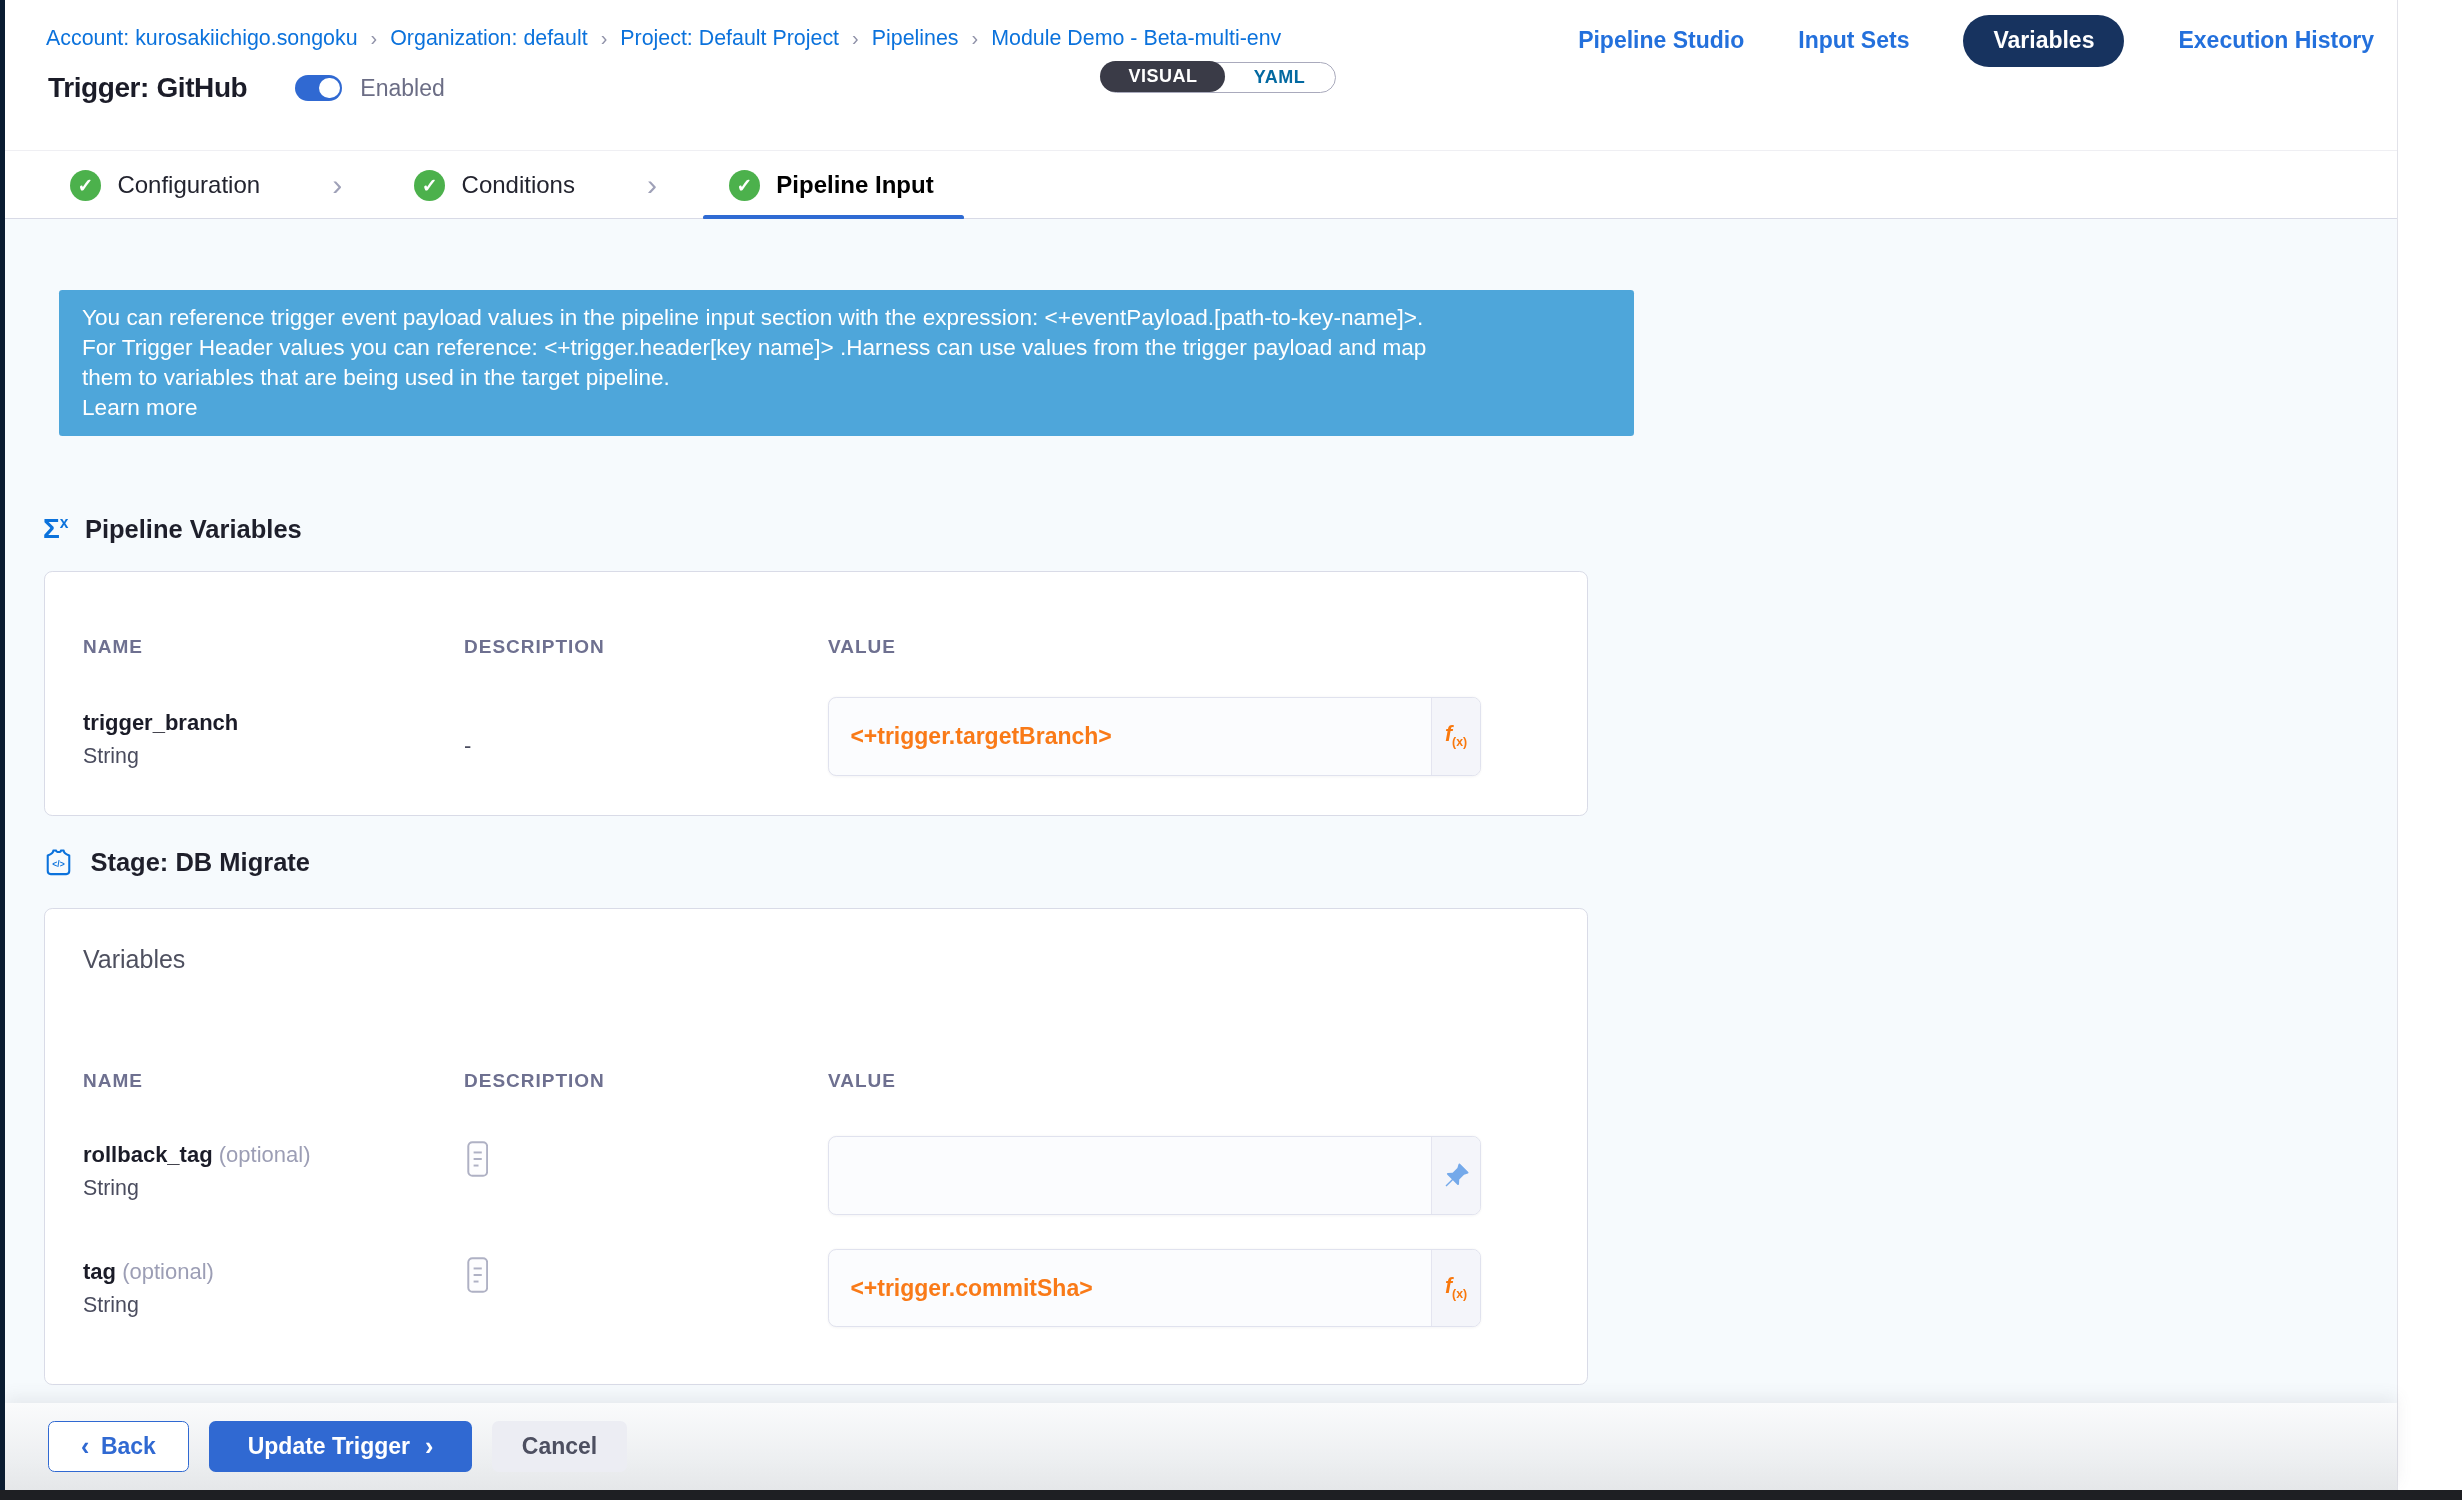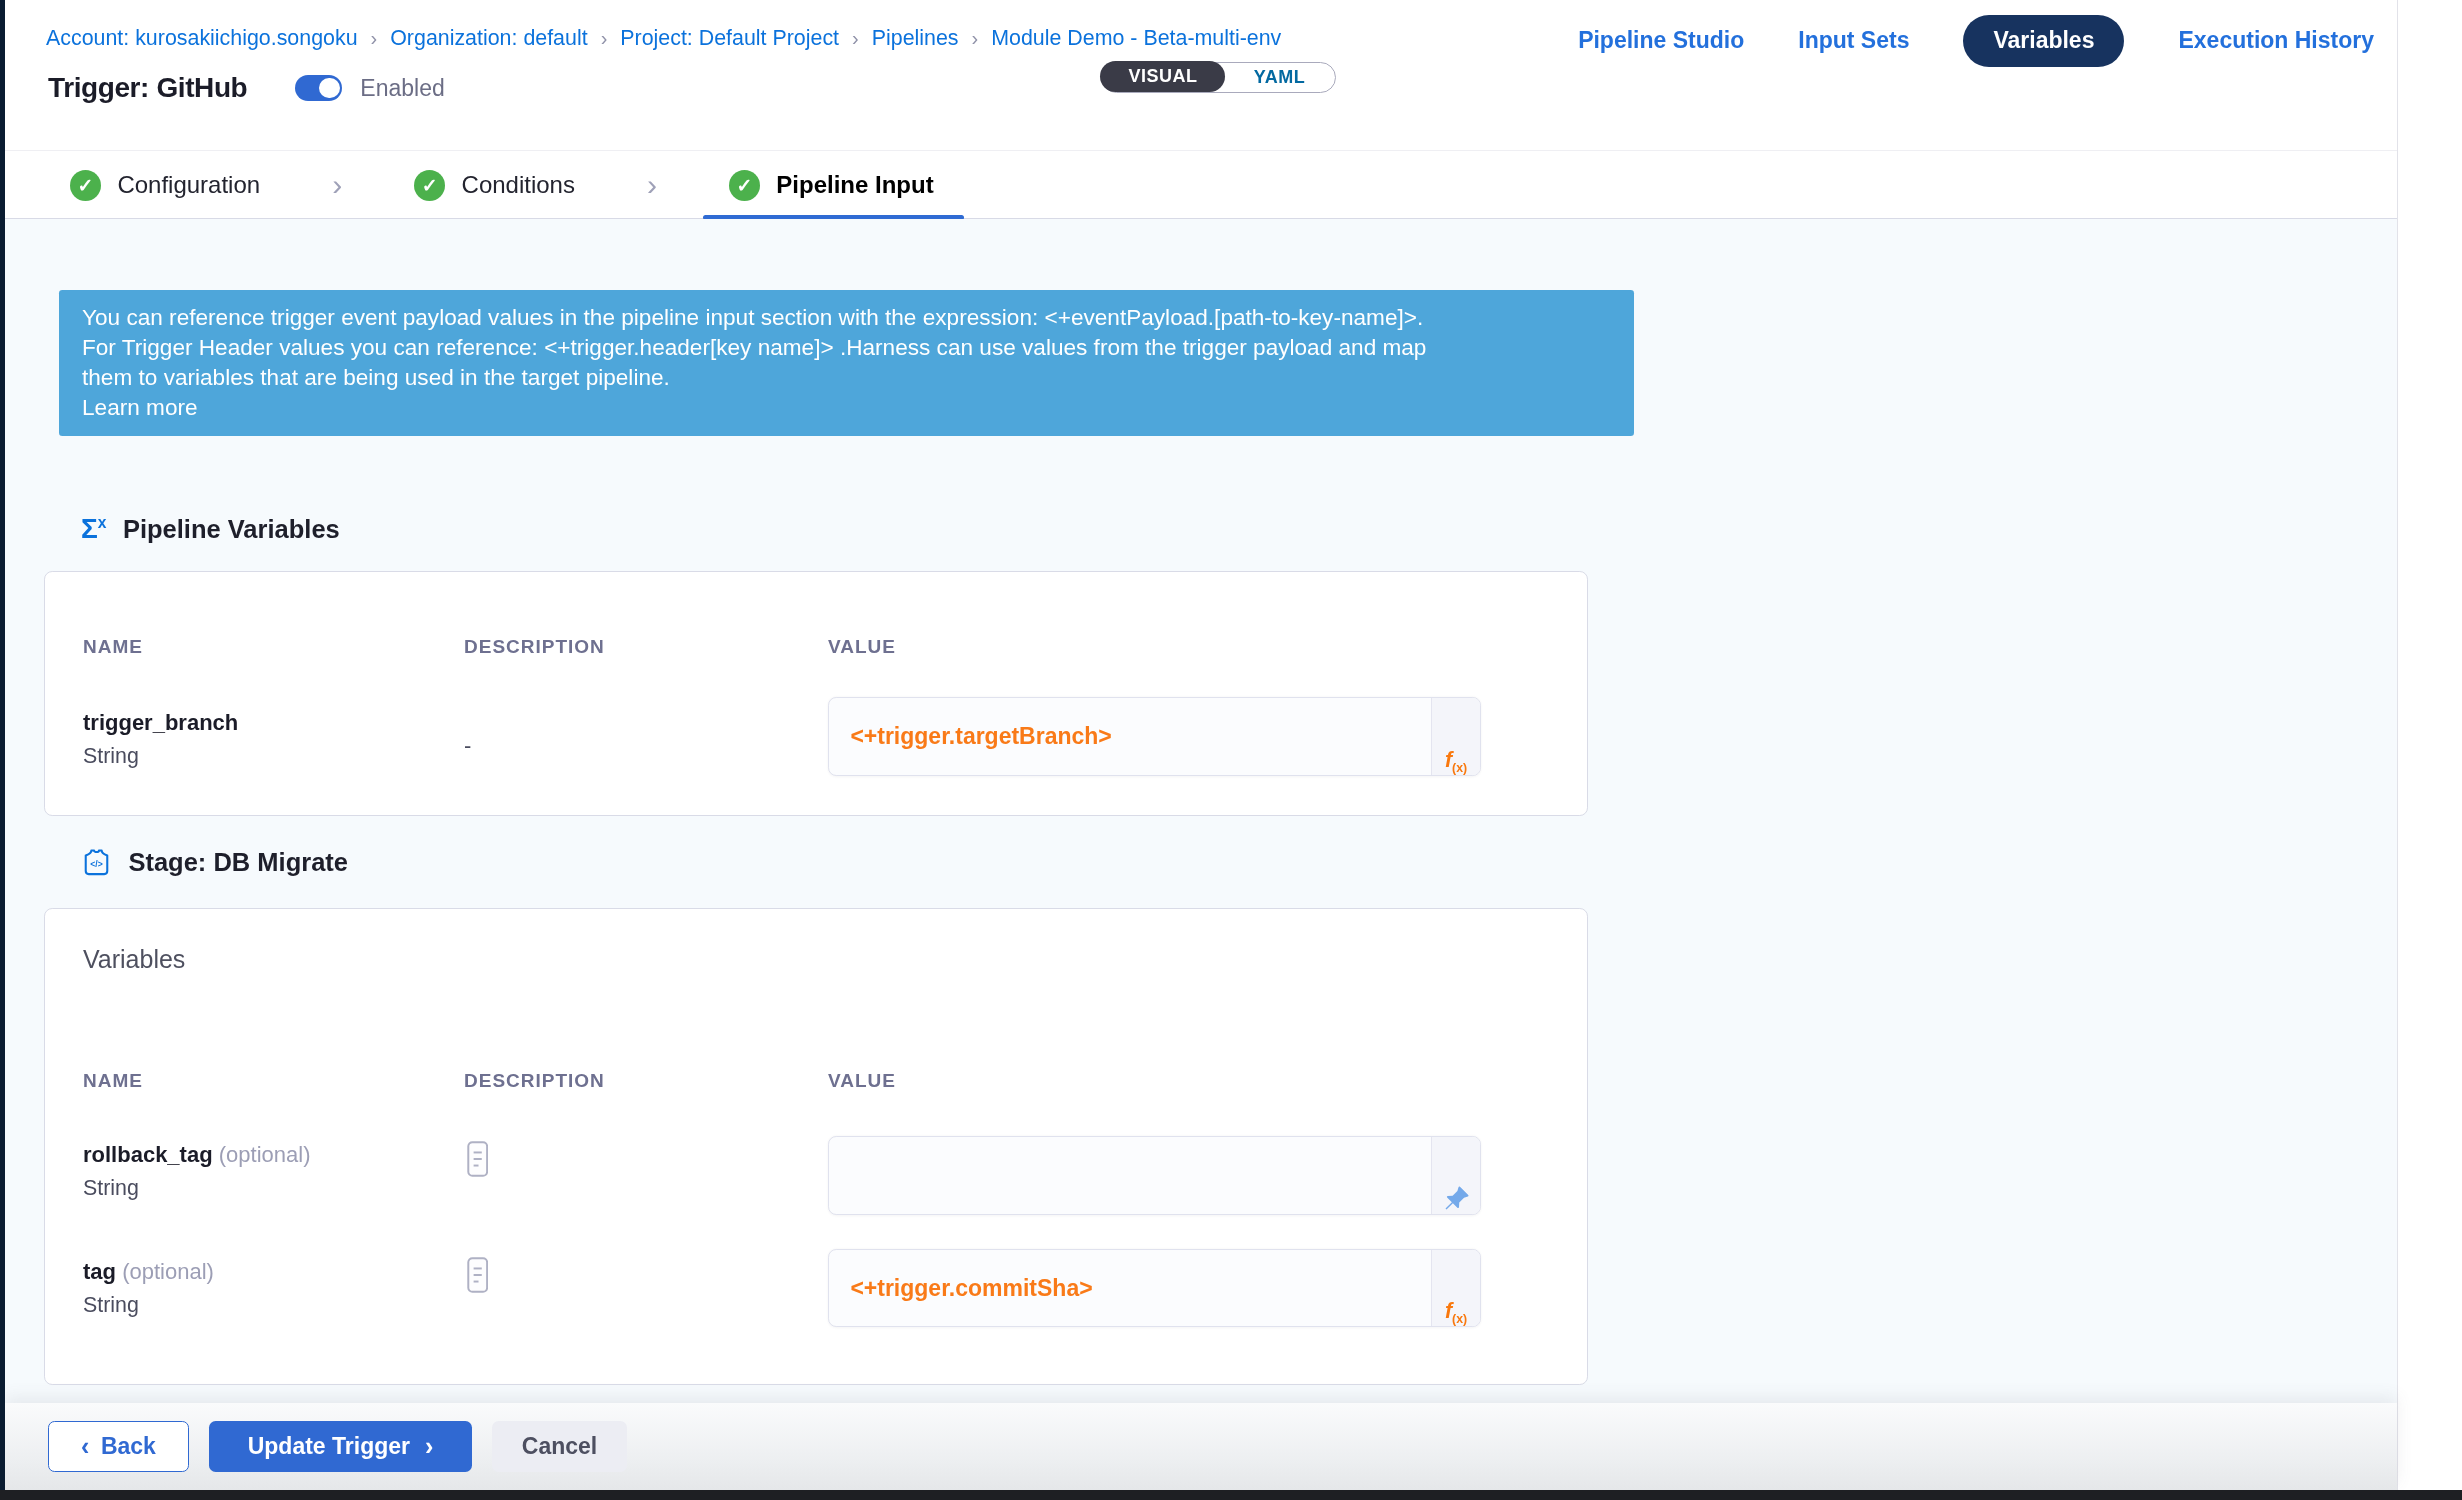--- a/index.html
+++ b/index.html
@@ -37,21 +37,21 @@
   .check { width:31px; height:31px; border-radius:50%; background:#4CB14C; color:#fff; display:flex; align-items:center; justify-content:center; font-size:19px; font-weight:700; }
   .step-sep { color:#9FA1B8; font-size:30px; margin:0 72px; }
   .tab-underline { position:absolute; left:698px; bottom:-1.6px; width:261px; height:5px; background:#2F6BD3; border-radius:2.5px; }
 
   
   .content { position:absolute; left:0; top:219px; width:100%; height:1282px; background:#F6FAFD; }
 
   .banner { position:absolute; left:54px; top:71px; width:1575px; padding:13px 23px; background:#4EA6DA; border-radius:3.3px; color:#fff; font-size:22.6px; line-height:30px; }
   .banner-link { cursor:pointer; }
 
-  .section-heading { position:absolute; left:38px; display:flex; align-items:center; gap:16.4px; font-size:25.5px; font-weight:700; color:#1E1F2B;margin-left:38px; }
+  .section-heading { position:absolute; left:38px; display:flex; align-items:center; gap:16.4px; font-size:25.5px; font-weight:700; color:#1E1F2B; }
   .sigma-icon { color:#0B72DC; font-size:28px; font-weight:700; }
   .sigma-icon sup { font-size:15.6px; }
   #pv-heading { top:294px; }
   #stage-heading { top:628px; }
 
   .card { position:absolute; background:#fff; border:0.8px solid #D9DBE7; border-radius:8.2px; }
   #card-pv { left:39px; top:352px; width:1544px; height:245px; }
   #card-stage { left:39px; top:689px; width:1544px; height:477px; }
 
   .tbl-head { position:absolute; font-size:19px; font-weight:700; color:#6E7090; letter-spacing:1px; }
@@ -59,21 +59,21 @@
 
   .var-name { font-size:22px; font-weight:700; color:#1B1C28; white-space:nowrap; }
   .var-name .opt { font-weight:400; color:#9C9EB5; }
   .var-type { font-size:21.4px; color:#4A4C5E; margin-top:8.2px; }
   .name-block { position:absolute; left:38px; }
   .desc-dash { position:absolute; left:419px; font-size:22px; color:#4A4C5E; }
   .desc-icon { position:absolute; left:422px; cursor:pointer; }
 
   .value-input { position:absolute; left:783px; width:653px; height:79px; display:flex; align-items:stretch; background:#FBFCFE; border:0.8px solid #E0E2EE; border-radius:8.2px; overflow:hidden; box-shadow:0 0.8px 2.5px rgba(40,41,61,0.05); }
   .value-input input { flex:1; border:0; background:transparent; outline:none; padding:0 21.4px; font-size:23px; font-weight:700; color:#F97A18; font-family:inherit; min-width:0; }
-  .addon { width:49px; display:flex; align-items:flex-end; justify-content:center; border-left:1.6px solid #E4E5F0; background:#F4F5FA; cursor:pointer; }
+  .addon { width:49px; display:flex; align-items:center; justify-content:center; border-left:1.6px solid #E4E5F0; background:#F4F5FA; cursor:pointer; }
   .fx { color:#F9780D; font-size:21.4px; font-style:italic; font-weight:700; line-height:1; }
   .fx sub { font-size:12.3px; font-style:normal; }
 
   
   .footer-bar { position:absolute; left:0; top:1184px; width:100%; height:87px; background:linear-gradient(180deg,#FAFBFC 0%,#EDEFF1 65%,#E5E7E9 100%); box-shadow:0 -6.6px 15px rgba(96,97,112,0.10); display:flex; align-items:center; padding-left:43px; gap:20px; }
   .btn { height:51px; border-radius:6.6px; font-size:23px; font-weight:700; display:flex; align-items:center; justify-content:center; cursor:pointer; border:none; font-family:inherit; }
   .btn .chev { font-size:25px; font-weight:700; }
   .btn-back { width:141px; background:#fff; border:1.6px solid #3069D2; color:#3069D2; gap:11.5px; }
   .btn-update { width:263px; background:#3069D2; color:#fff; gap:15px; }
   .btn-cancel { width:135px; background:#ECEDF3; color:#4D4F60; }

